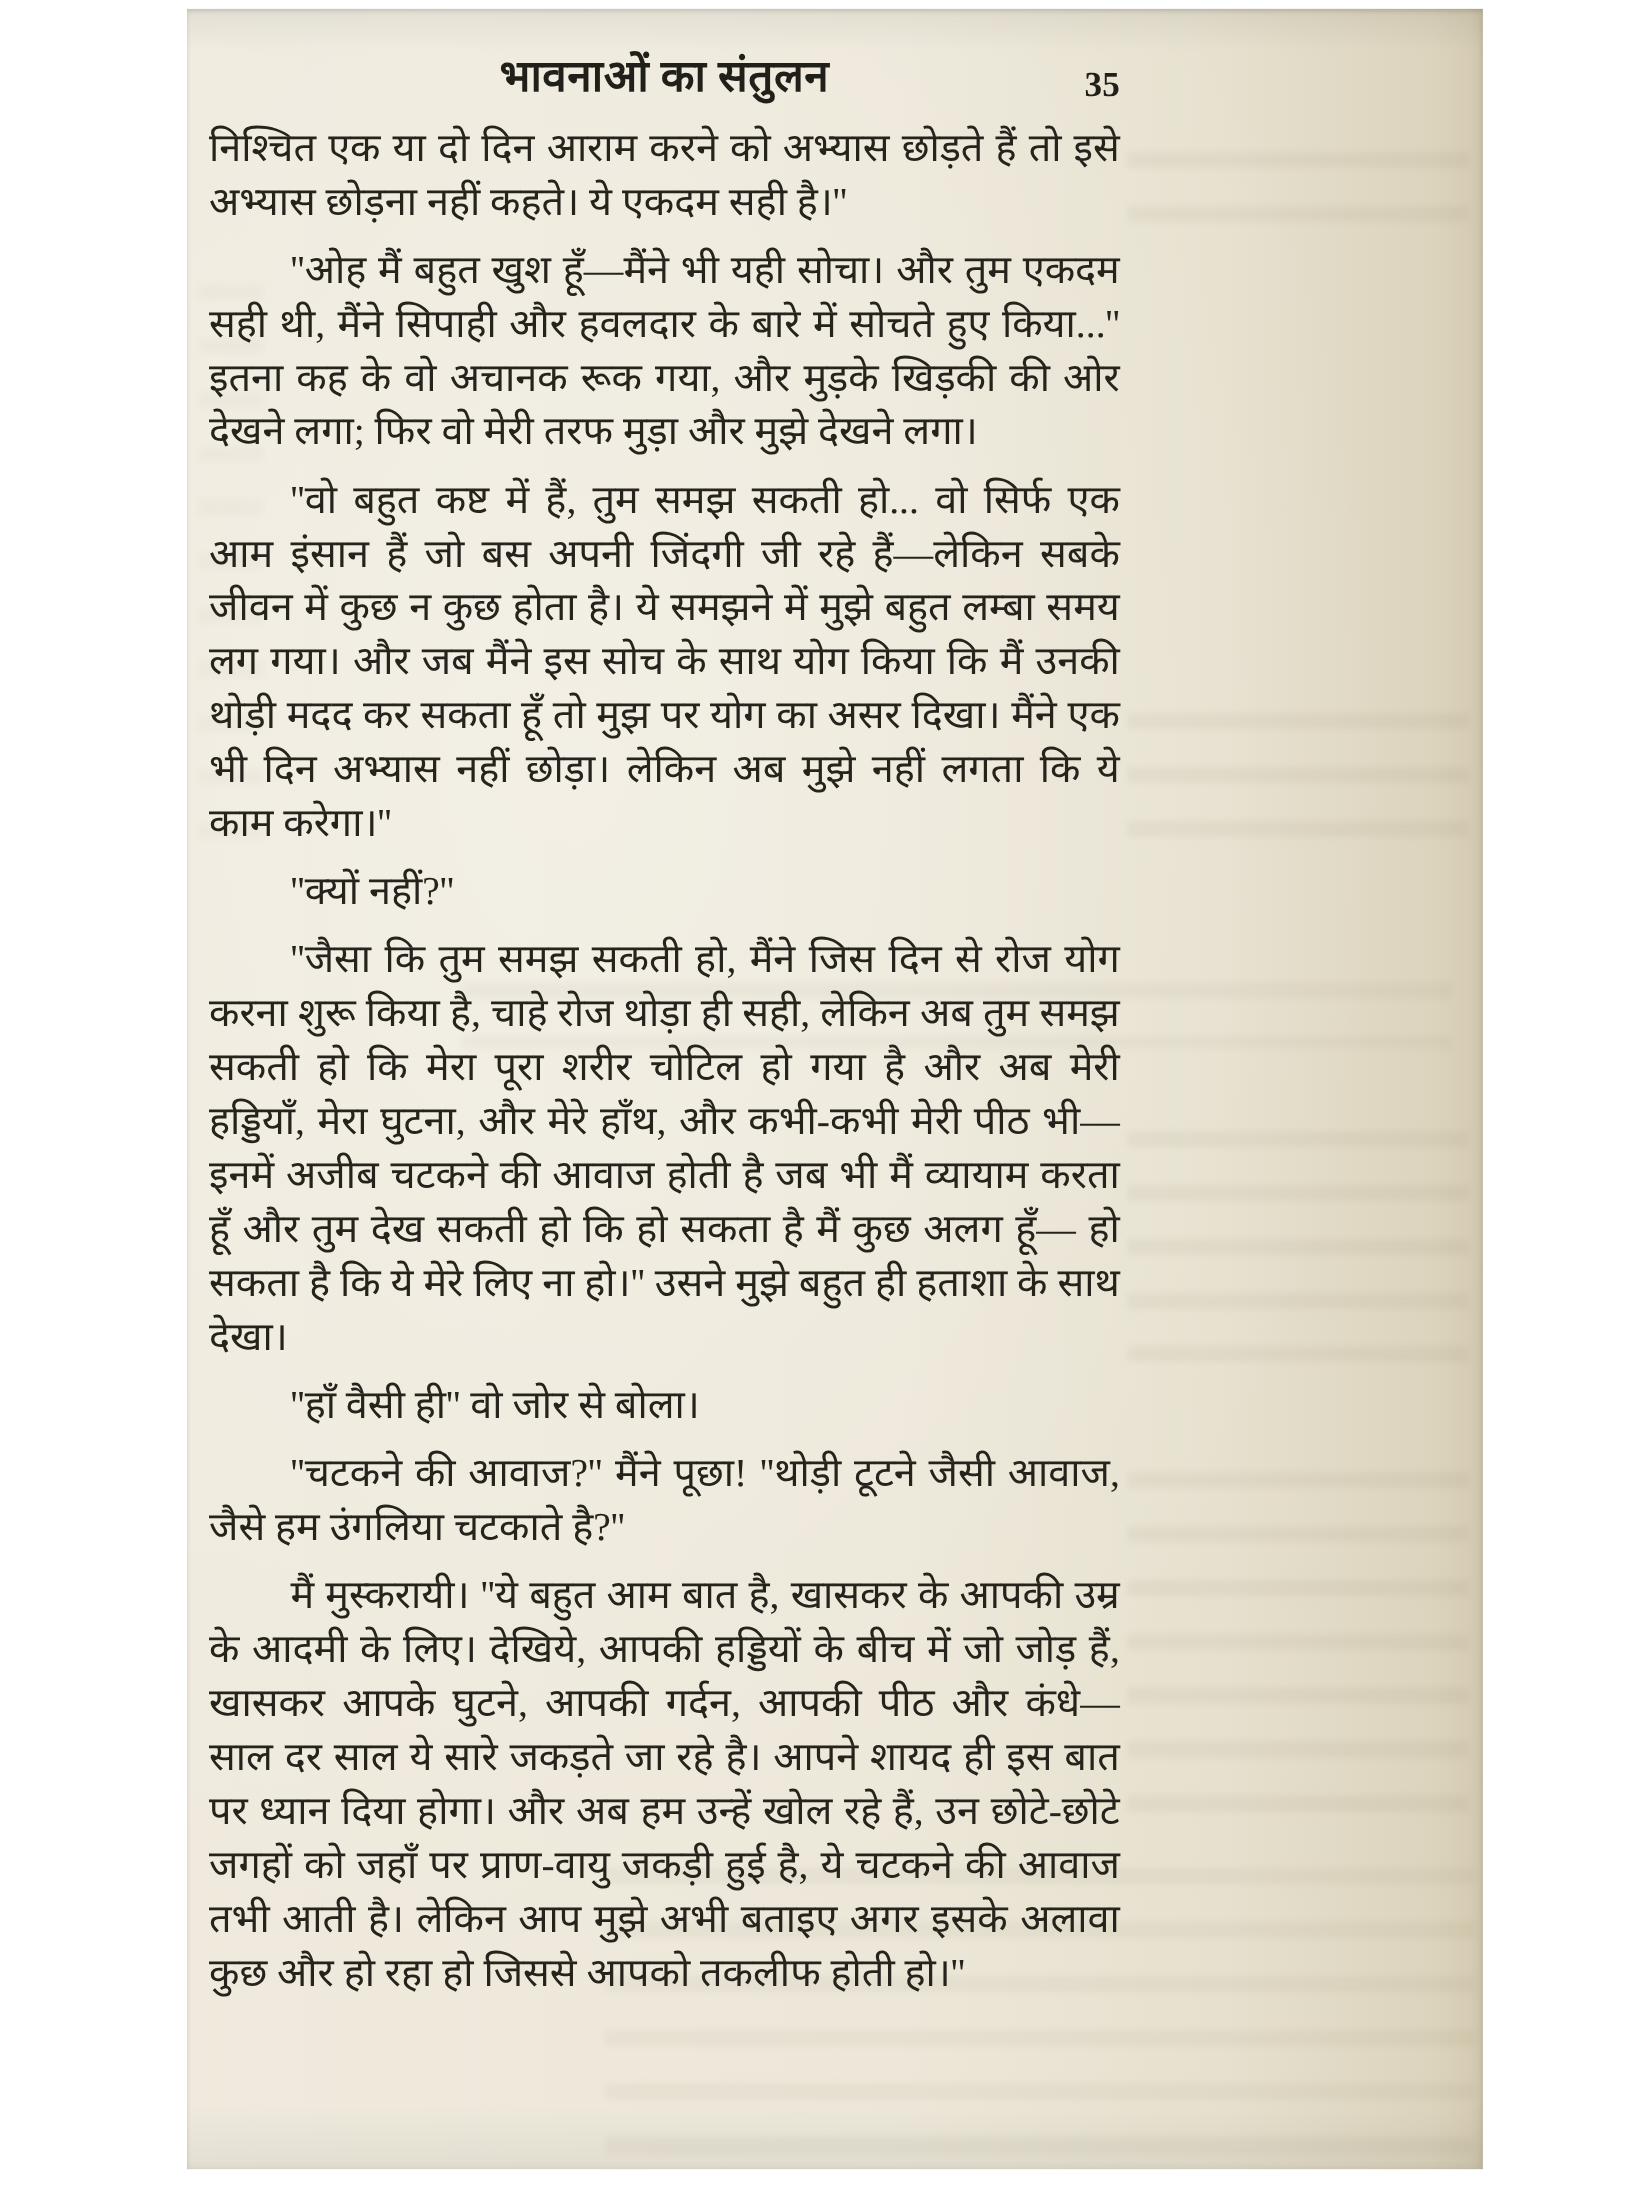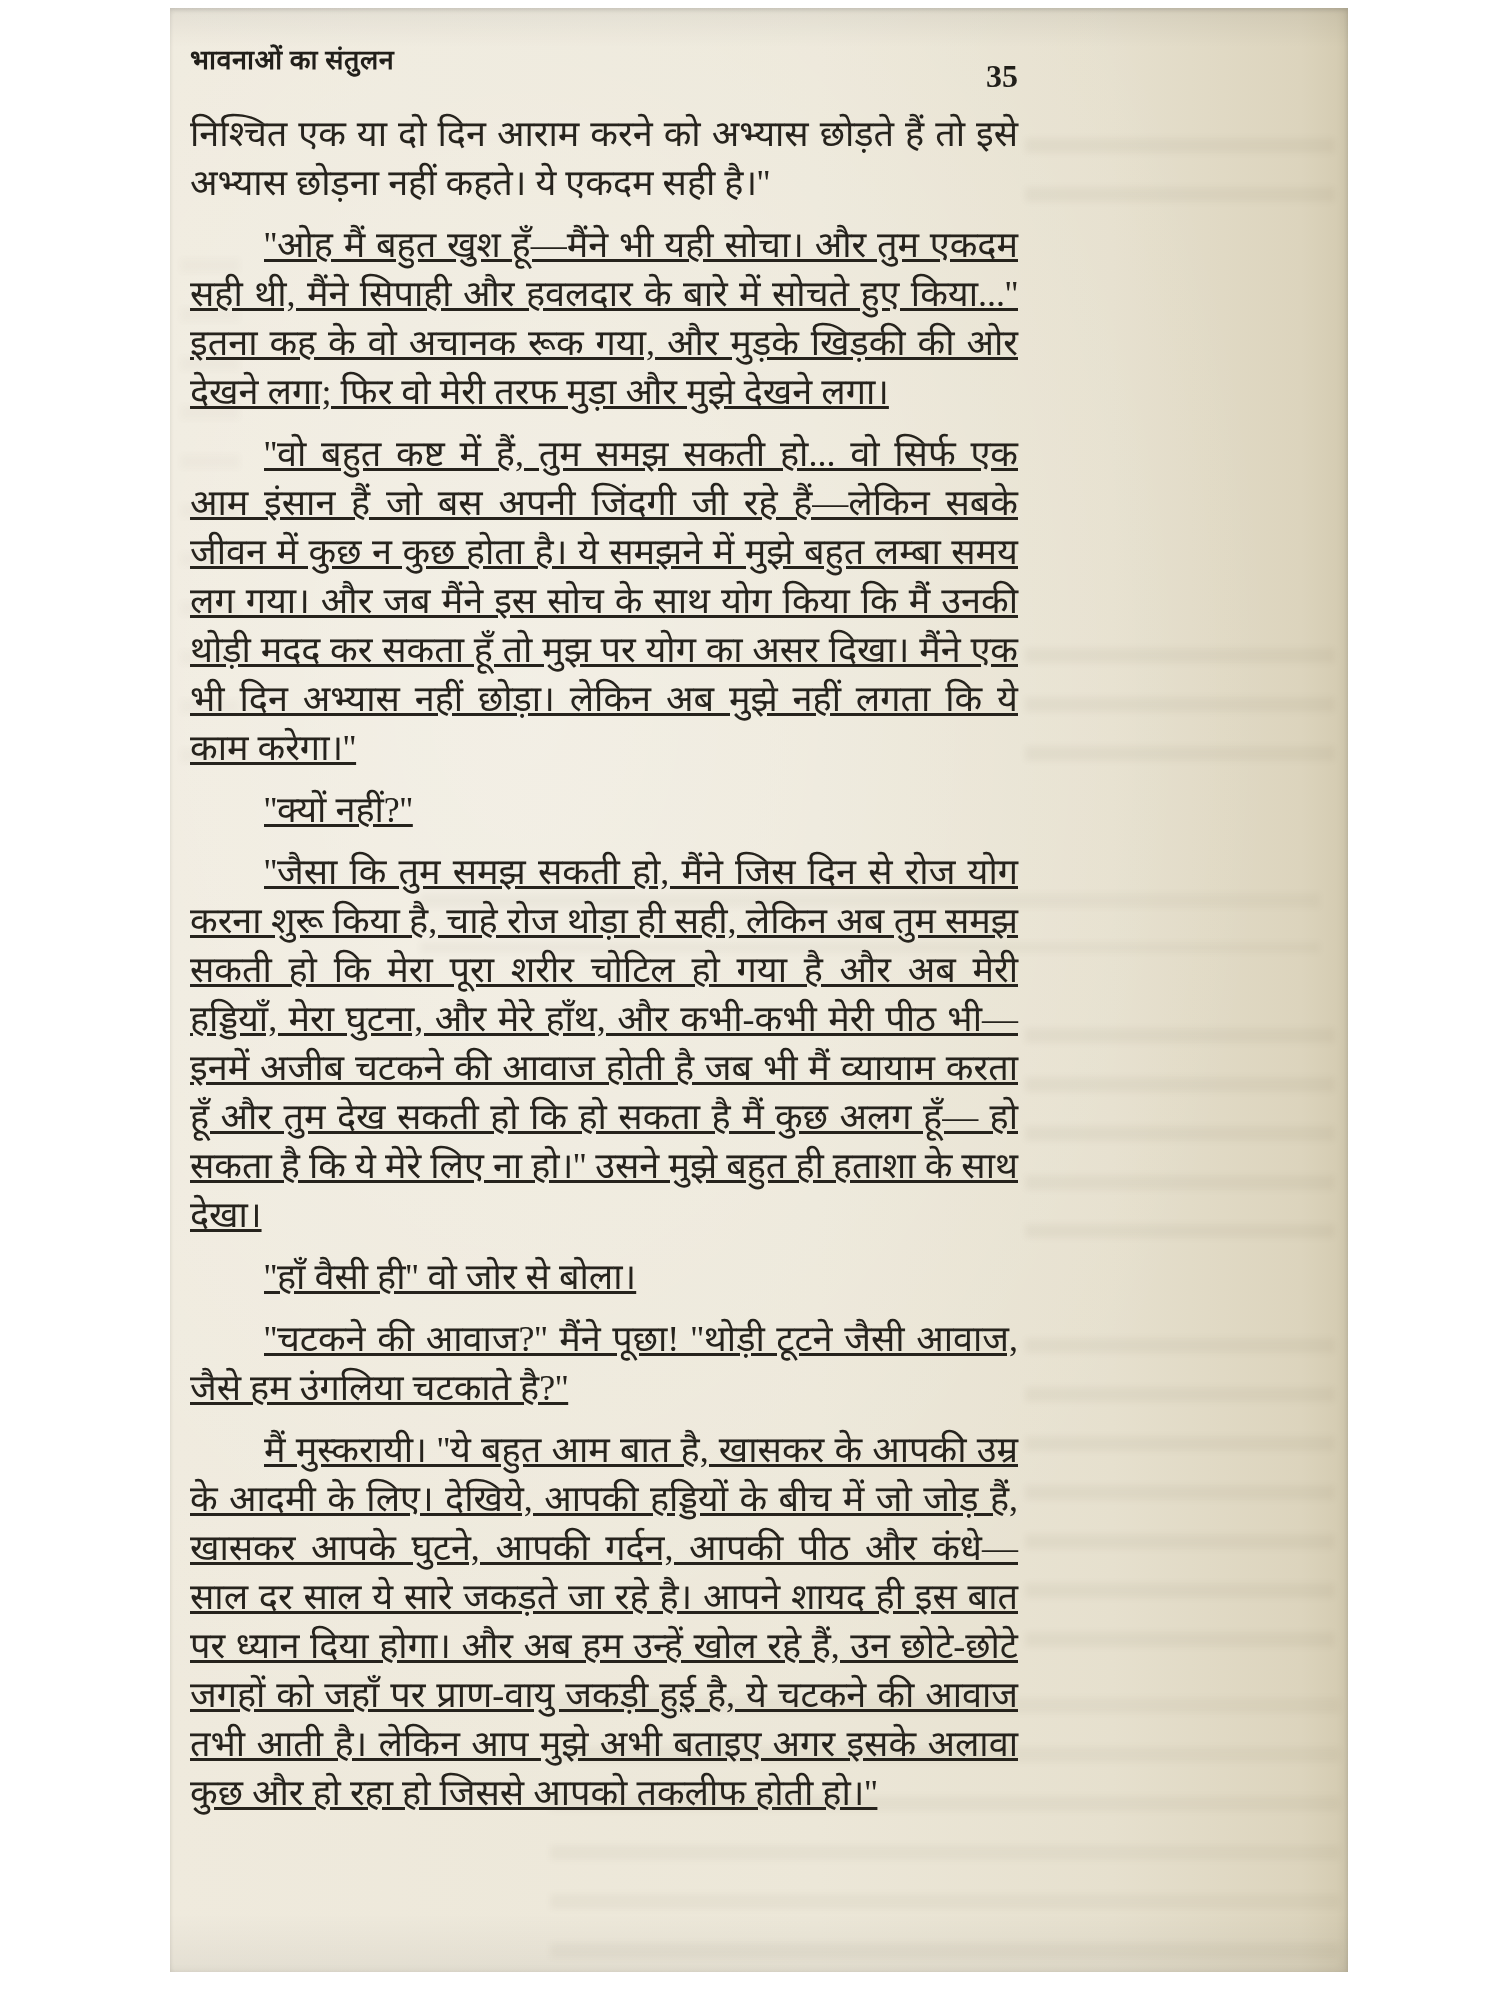--- a/index.html
+++ b/index.html
@@ -38,22 +38,23 @@
     top: 32px;
     width: 828px;
   }
   .header {
     position: relative;
     height: 58px;
     margin-bottom: 12px;
   }
   .running-title {
     display: block;
+    text-align: center;
     font-weight: bold;
-    font-size: 27px;
+    font-size: 40px;
     letter-spacing: 0.5px;
     color: #211f1a;
   }
   .page-number {
     position: absolute;
     right: 0;
     top: -2px;
     font-weight: bold;
     font-size: 32px;
     color: #211f1a;
@@ -63,21 +64,20 @@
     font-size: 36px;
     line-height: 49px;
     text-align: justify;
     color: #26231d;
   }
   .body-text p {
     margin: 0 0 13px 0;
   }
   .body-text p.indent {
     text-indent: 74px;
-    text-decoration: underline;
   }
   
   .ghost {
     position: absolute;
     background: repeating-linear-gradient(
       180deg,
       rgba(96, 84, 58, 0.35) 0px, rgba(96, 84, 58, 0.35) 15px,
       rgba(96, 84, 58, 0.0) 15px, rgba(96, 84, 58, 0.0) 49px
     );
     filter: blur(3px);

